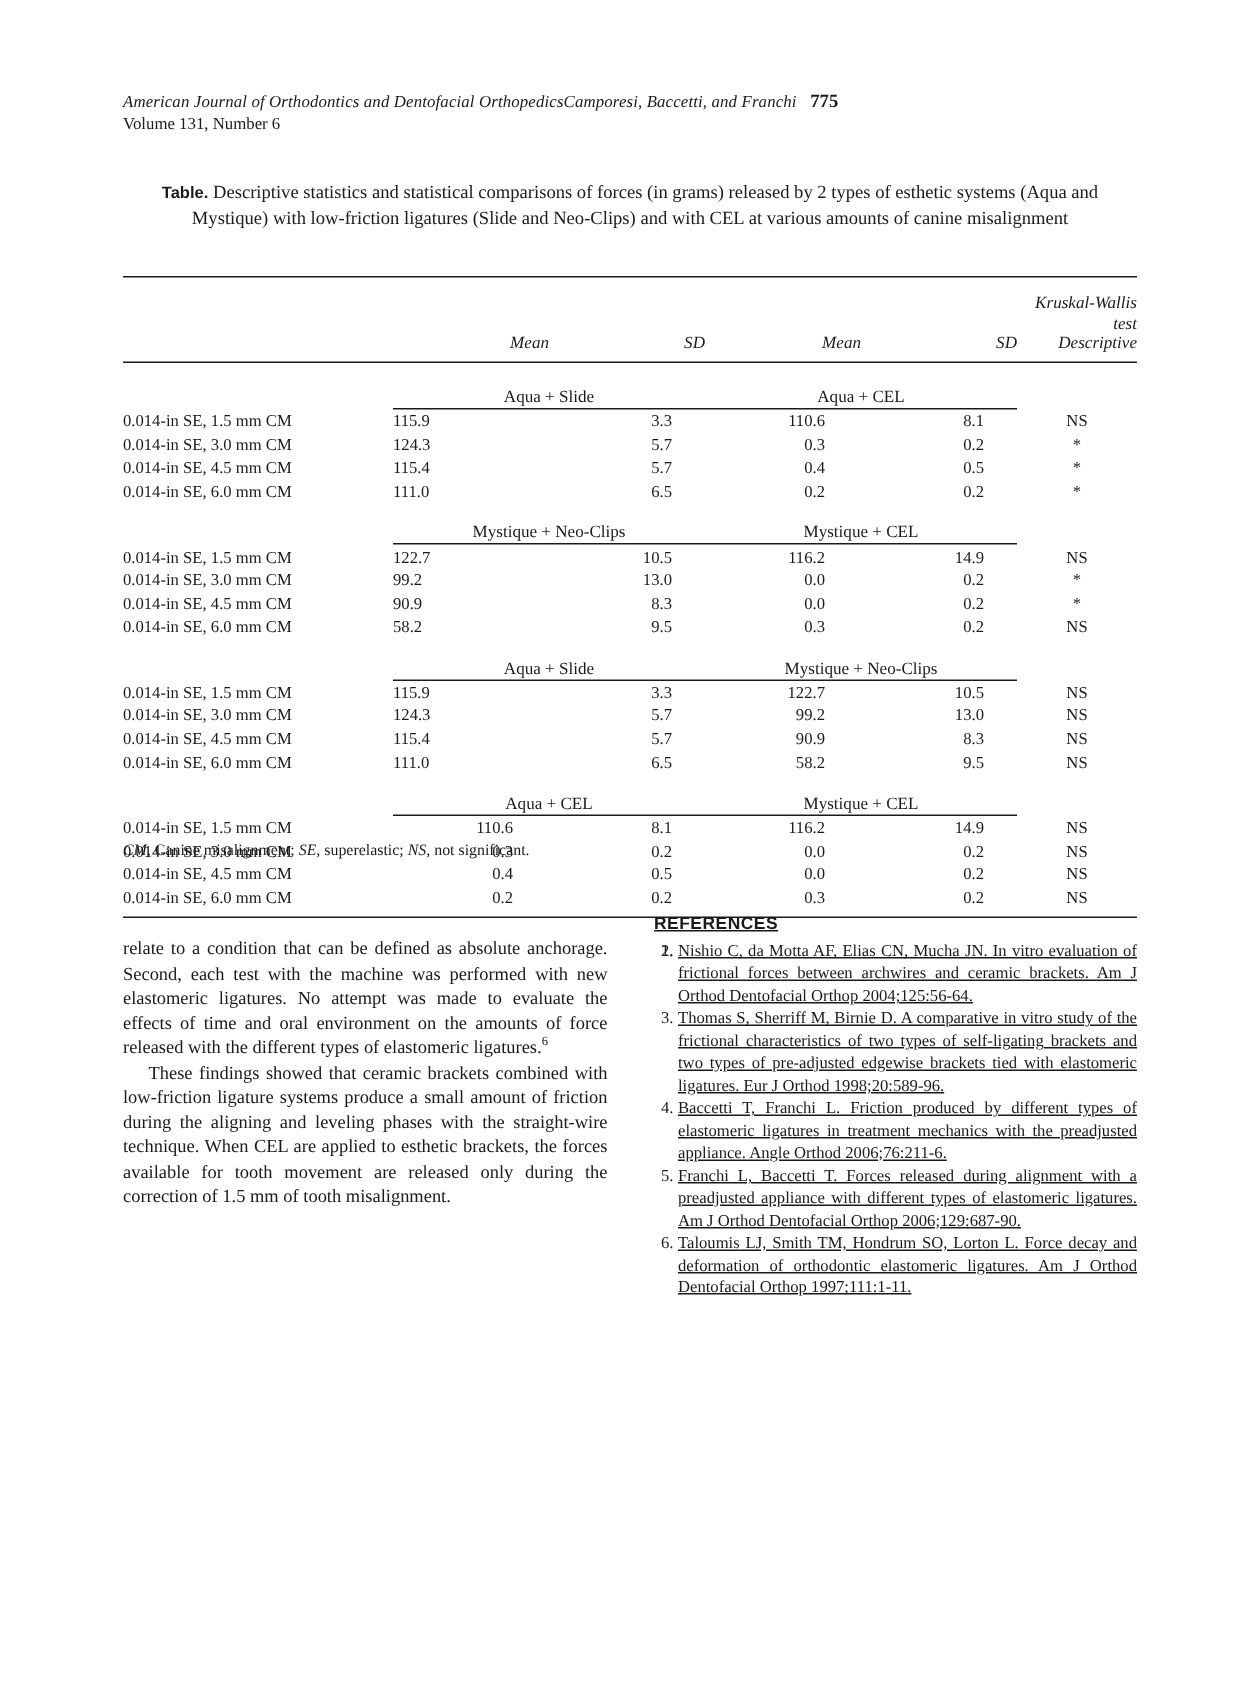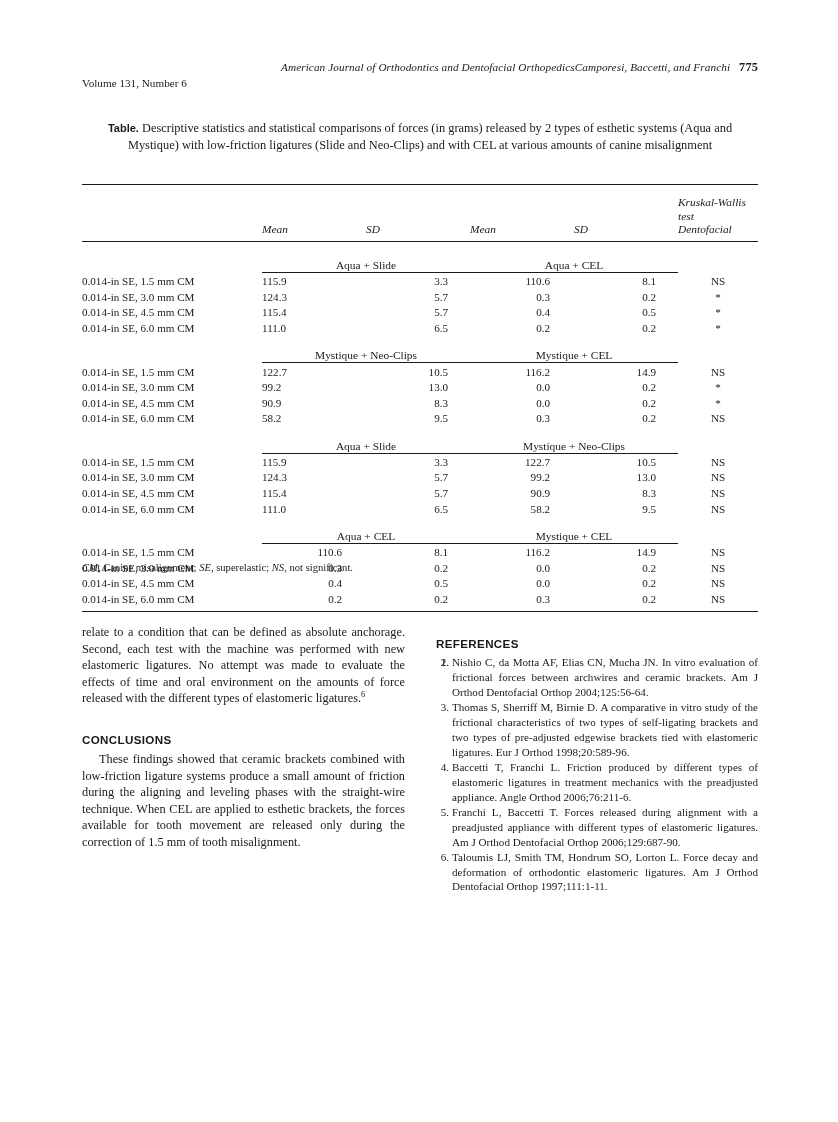--- a/index.html
+++ b/index.html
@@ -22,21 +22,21 @@
 
   
   .runhead {
     position: absolute;
     left: 82px;
     top: 60px;
     width: 676px;
   }
   .runhead-row1 {
     display: flex;
-    justify-content: flex-end;
+    justify-content: flex-start;
     align-items: baseline;
     font-style: italic;
     font-size: 11.2px;
     letter-spacing: 0.1px;
   }
   .runhead-left { white-space: nowrap; }
   .runhead-right {
     white-space: nowrap;
     display: flex;
     align-items: baseline;
@@ -94,21 +94,21 @@
   }
   .rule-bottom td {
     border-top: 1.6px solid #1a1a1a;
     height: 2px;
   }
 
   .colhead td {
     font-style: italic;
     font-size: 11.4px;
     padding: 9px 0 4px 0;
-    text-align: left;
+    text-align: right;
     line-height: 1.2;
   }
   .colhead .kw { display: block; }
 
   .c-label { width: 180px; }
   .c-m1 { width: 104px; }
   .c-s1 { width: 104px; }
   .c-m2 { width: 104px; }
   .c-s2 { width: 104px; }
   .c-sig { width: 80px; }
@@ -163,25 +163,26 @@
     left: 82px;
     top: 624px;
     width: 323px;
     font-size: 12.3px;
     line-height: 1.345;
     text-align: justify;
   }
   .col-right {
     position: absolute;
     left: 436px;
-    top: 636px;
+    top: 608px;
     width: 322px;
     font-size: 11.1px;
     line-height: 1.335;
     text-align: justify;
+    text-decoration: underline;
   }
   .para {
     margin: 0;
     text-indent: 17px;
   }
   .para.noindent { text-indent: 0; }
   .section-head {
     font-family: "Liberation Sans", sans-serif;
     font-weight: bold;
     font-size: 11.6px;
@@ -256,21 +257,21 @@
         <td colspan="6"></td>
       </tr>
       <tr class="colhead">
         <td></td>
         <td>Mean</td>
         <td>SD</td>
         <td>Mean</td>
         <td>SD</td>
         <td>
           <span class="kw">Kruskal-Wallis test</span>
-          <span class="kw">Dentofacial</span>
+          <span class="kw">Descriptive</span>
         </td>
       </tr>
       <tr class="rule-head">
         <td colspan="6"></td>
       </tr>
       <tr class="spacer">
           <td colspan="6"></td>
         </tr>
 
       <tr class="grouphead">
@@ -445,21 +446,20 @@
       </tr>
     </tbody>
   </table>
 
   <div class="footnotes">
     <div><i>CM,</i><span> Canine misalignment; </span><i>SE,</i><span> superelastic; </span><i>NS,</i><span> not significant.</span></div>
   </div>
 
   <div class="col-left">
     <p class="para noindent"><span>relate to a condition that can be defined as absolute anchorage. Second, each test with the machine was performed with new elastomeric ligatures. No attempt was made to evaluate the effects of time and oral environment on the amounts of force released with the different types of elastomeric ligatures.</span><sup>6</sup></p>
-    <div class="section-head">CONCLUSIONS</div>
     <p class="para">These findings showed that ceramic brackets combined with low-friction ligature systems produce a small amount of friction during the aligning and leveling phases with the straight-wire technique. When CEL are applied to esthetic brackets, the forces available for tooth movement are released only during the correction of 1.5 mm of tooth misalignment.</p>
   </div>
 
   <div class="col-right">
     <div class="refs-head">REFERENCES</div>
     <div class="ref-list">
       <div class="ref-item">
         <span class="ref-num">1.</span>
       </div>
       <div class="ref-item">

